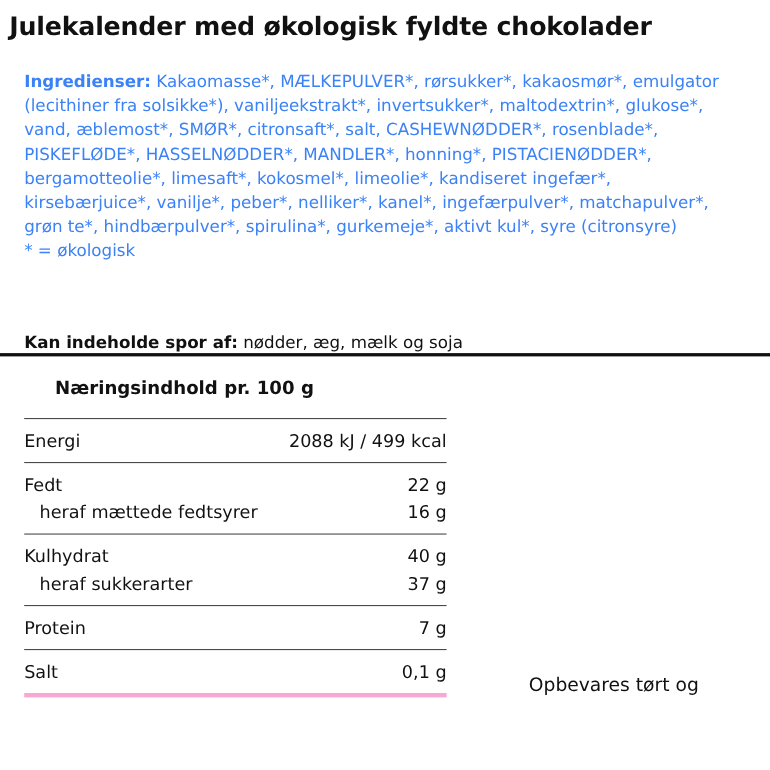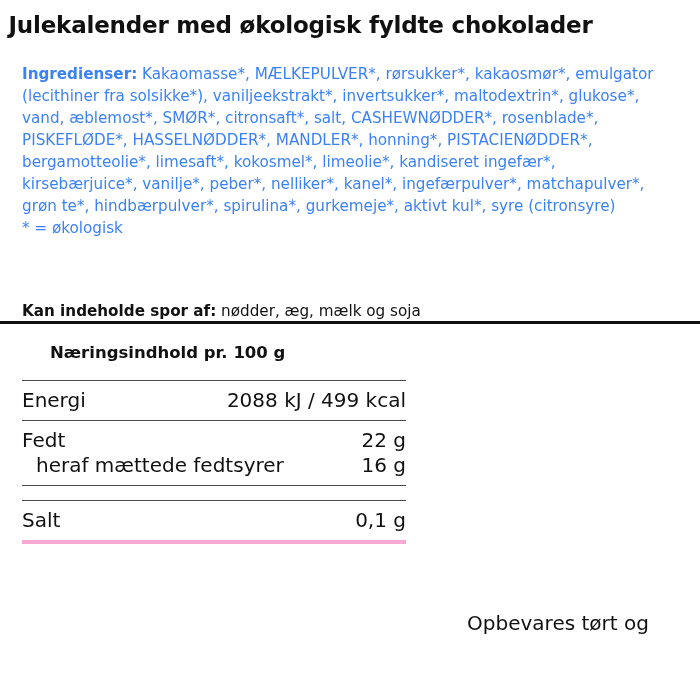--- a/index.html
+++ b/index.html
@@ -85,21 +85,21 @@
     top: 380px;
     left: 22px;
     width: 384px;
   }
 
   .nrow {
     position: relative;
     display: flex;
     justify-content: space-between;
     align-items: flex-start;
-    font-size: 20px;
+    font-size: 16px;
     line-height: 25px;
     color: #111111;
   }
   .nrow.sub {
     padding-left: 14px;
     gap: 11px;
   }
   .ngroup {
     padding-top: 7px;
     padding-bottom: 7px;
@@ -117,21 +117,21 @@
     margin-left: 48px;
   }
 
   
   .storage {
     position: absolute;
     top: 607px;
     left: 434px;
     width: 248px;
     text-align: center;
-    font-size: 20px;
+    font-size: 17px;
     line-height: 32px;
     color: #111111;
   }
 </style>
 </head>
 <body>
 
 <div class="title">Julekalender med økologisk fyldte chokolader</div>
 
 <div class="ingredients">
@@ -157,20 +157,34 @@
       <div class="nrow">
         <span class="nname">Fedt</span>
         <span class="nval">22 g</span>
       </div>
       <div class="nrow sub">
         <span class="nname">heraf mættede fedtsyrer</span>
         <span class="nval">16 g</span>
       </div>
     </div>
     <div class="ngroup">
+      <div class="nrow">
+        <span class="nname">Kulhydrat</span>
+        <span class="nval">40 g</span>
+      </div>
+      <div class="nrow sub">
+        <span class="nname">heraf sukkerarter</span>
+        <span class="nval">37 g</span>
+      </div>
+    </div>
+    <div class="ngroup">
+      <div class="nrow">
+        <span class="nname">Protein</span>
+        <span class="nval">7 g</span>
+      </div>
     </div>
     <div class="ngroup last">
       <div class="nrow">
         <span class="nname">Salt</span>
         <span class="nval">0,1 g</span>
       </div>
     </div>
   </div>
 
 <div class="storage" id="storage-host">

